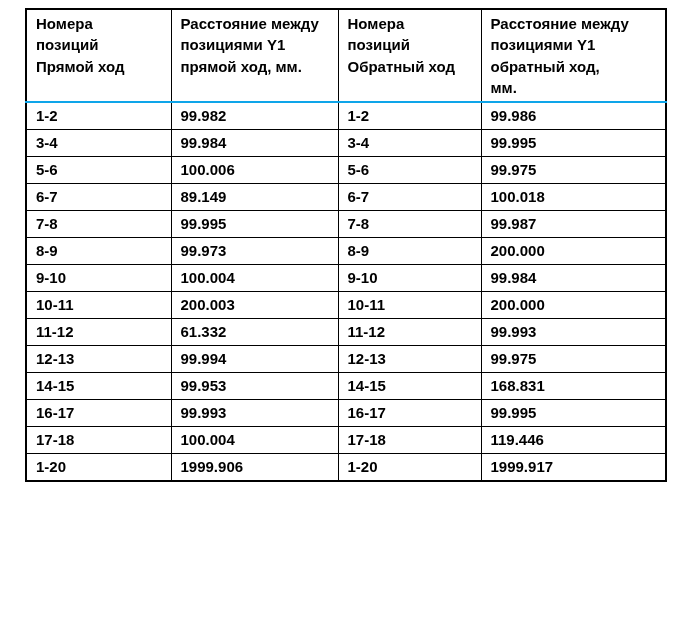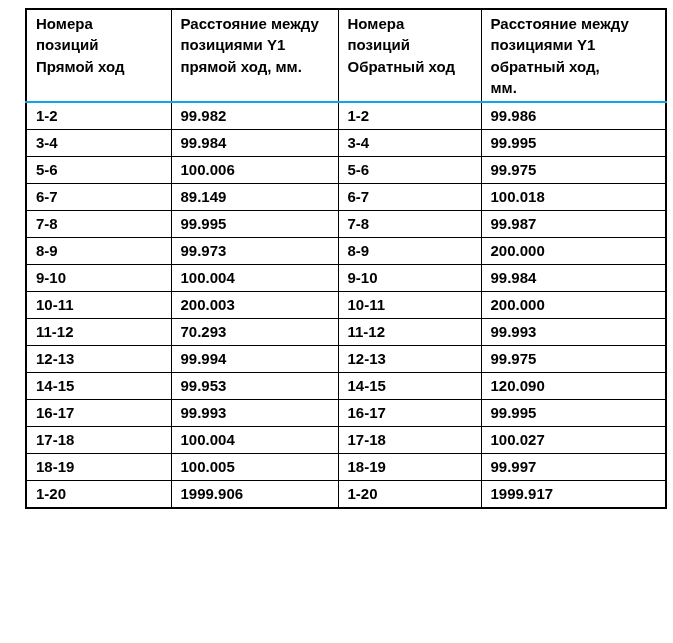--- a/index.html
+++ b/index.html
@@ -116,53 +116,47 @@
           <td>99.984</td>
         </tr>
         <tr>
           <td>10-11</td>
           <td>200.003</td>
           <td>10-11</td>
           <td>200.000</td>
         </tr>
         <tr>
           <td>11-12</td>
-          <td>70.293</td>
+          <td>61.332</td>
           <td>11-12</td>
           <td>99.993</td>
         </tr>
         <tr>
           <td>12-13</td>
           <td>99.994</td>
           <td>12-13</td>
           <td>99.975</td>
         </tr>
         <tr>
           <td>14-15</td>
           <td>99.953</td>
           <td>14-15</td>
-          <td>120.090</td>
+          <td>168.831</td>
         </tr>
         <tr>
           <td>16-17</td>
           <td>99.993</td>
           <td>16-17</td>
           <td>99.995</td>
         </tr>
         <tr>
           <td>17-18</td>
           <td>100.004</td>
           <td>17-18</td>
-          <td>100.027</td>
-        </tr>
-        <tr>
-          <td>18-19</td>
-          <td>100.005</td>
-          <td>18-19</td>
-          <td>99.997</td>
+          <td>119.446</td>
         </tr>
         <tr>
           <td>1-20</td>
           <td>1999.906</td>
           <td>1-20</td>
           <td>1999.917</td>
         </tr>
       </tbody>
   </table>
 </div>

